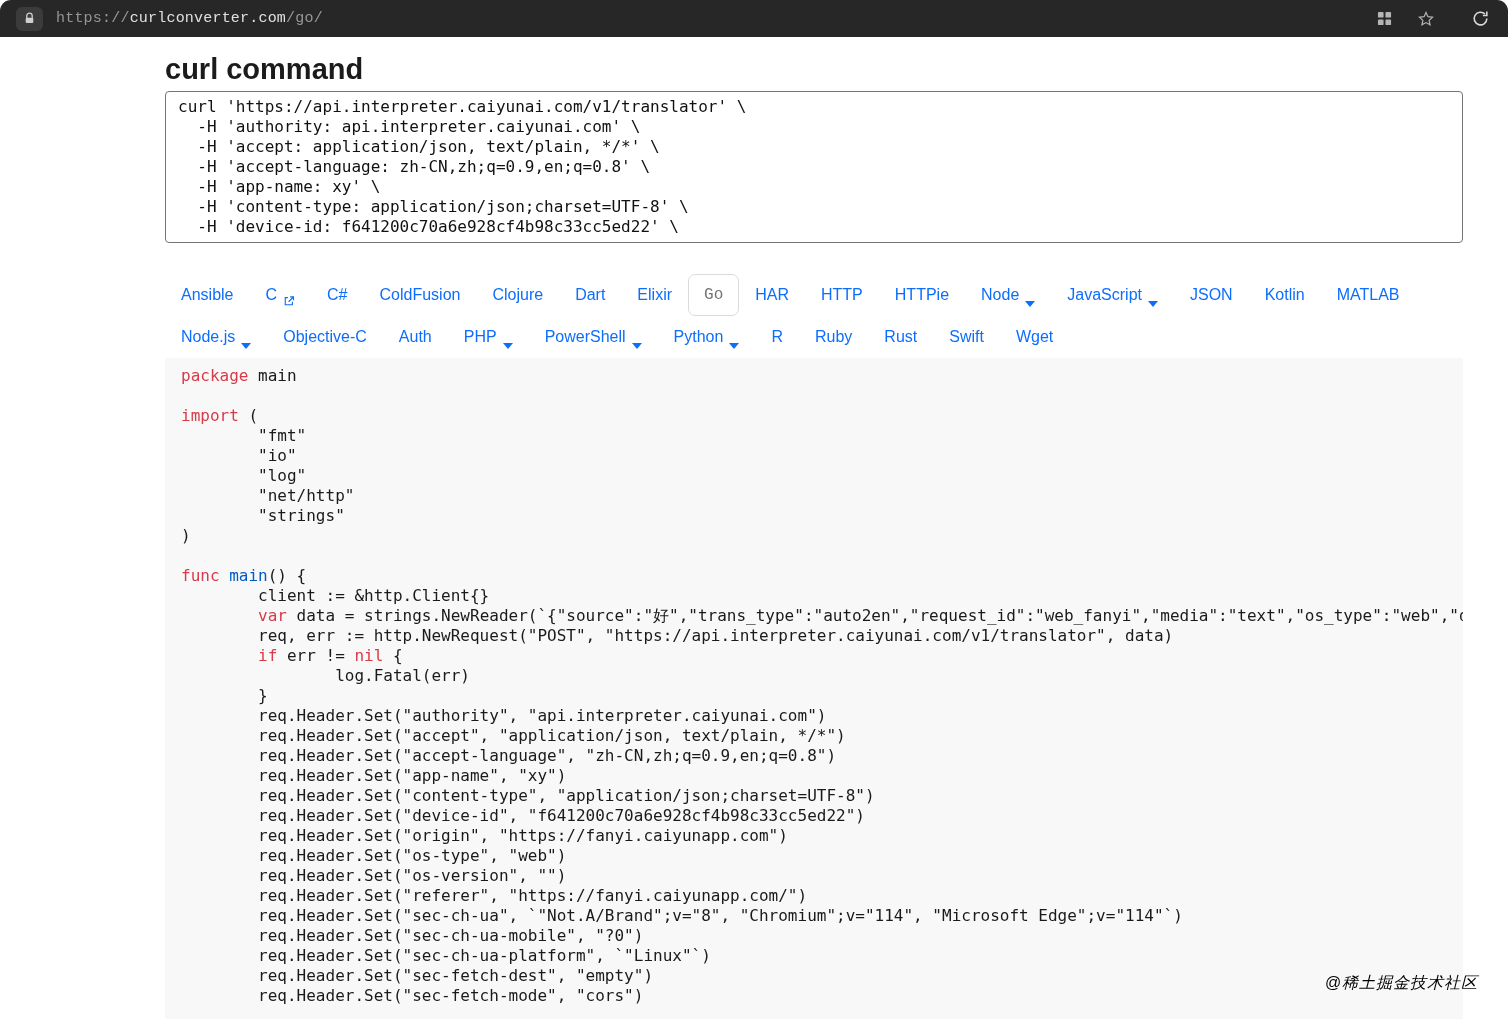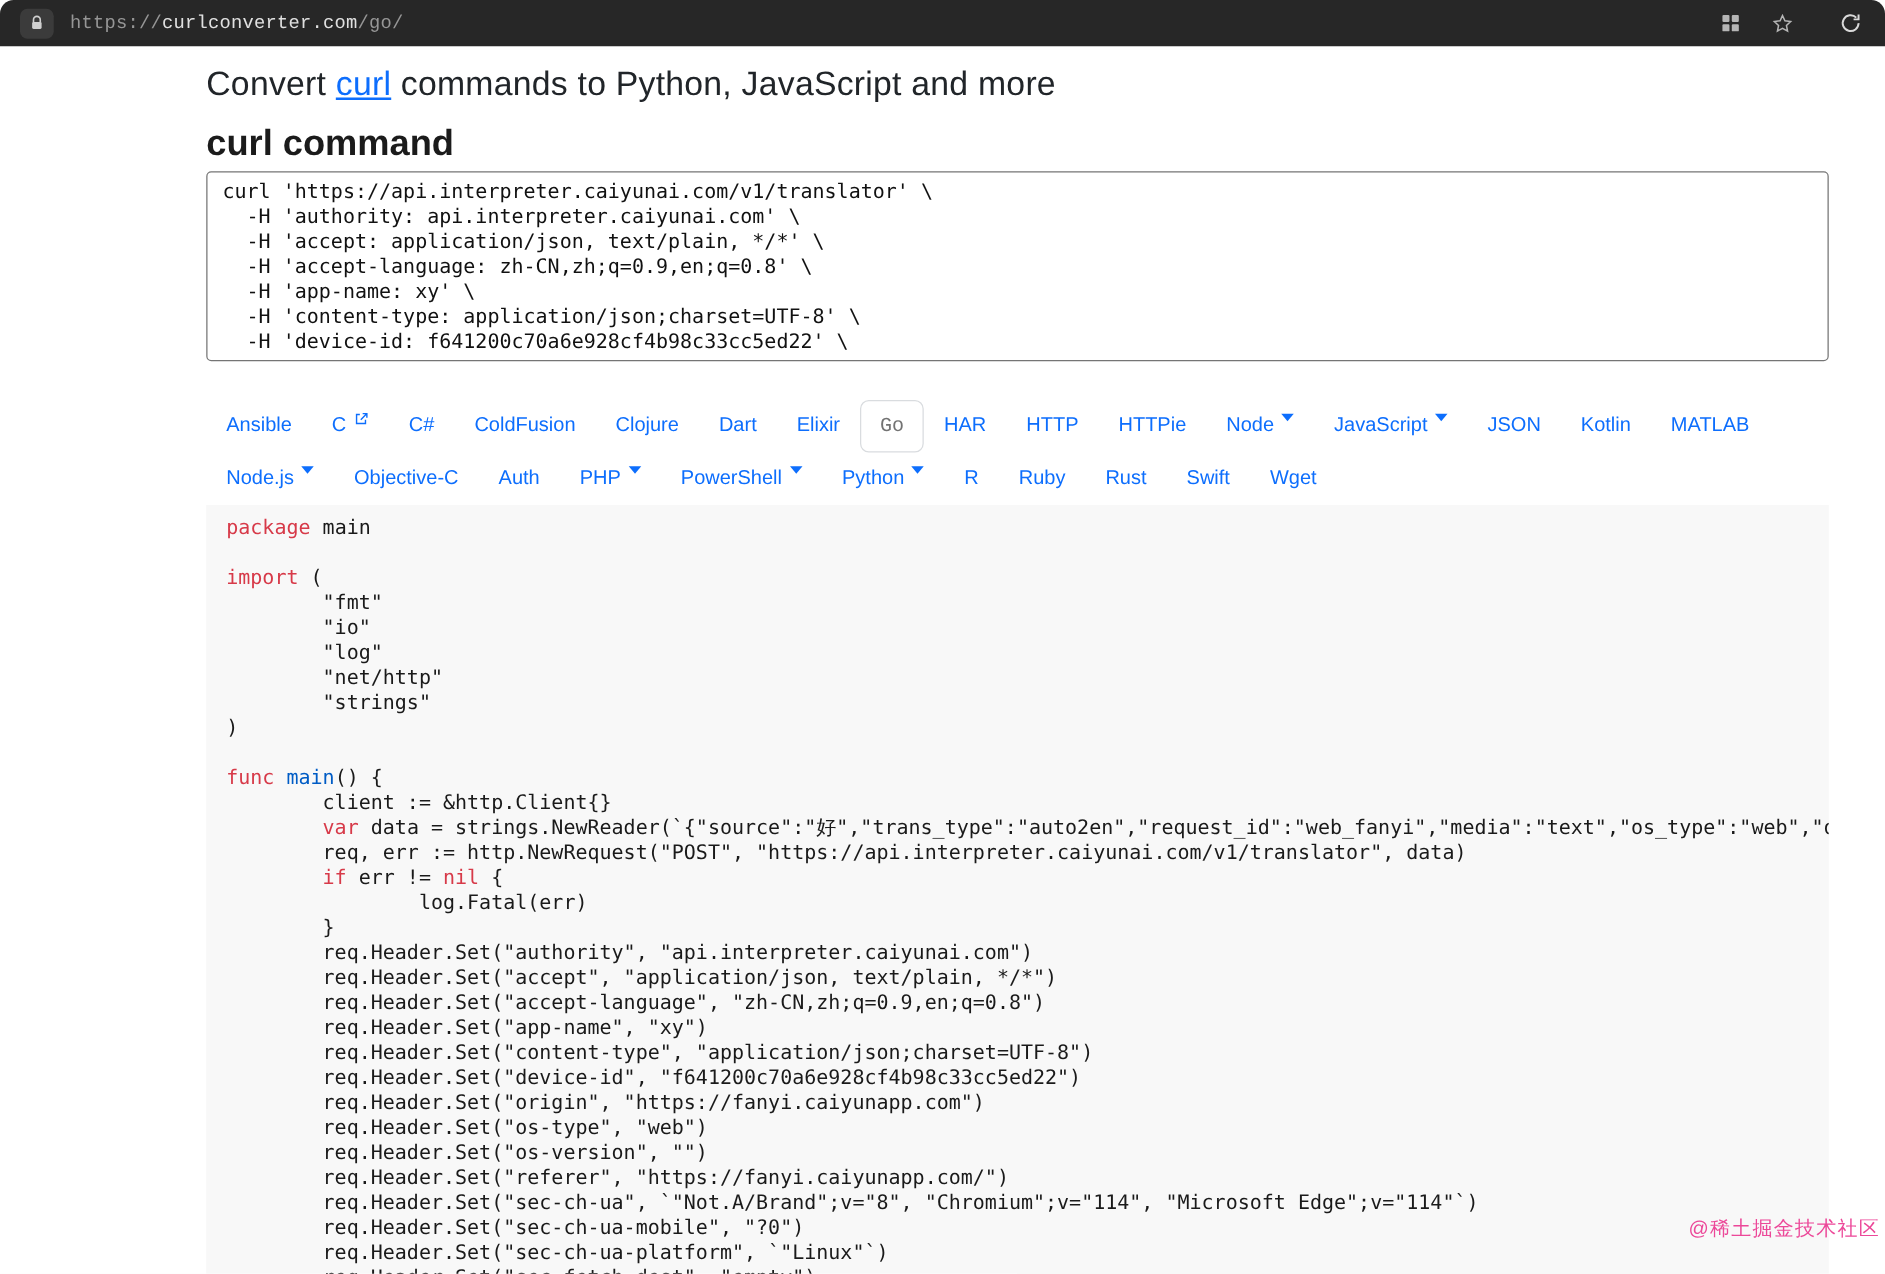--- a/index.html
+++ b/index.html
@@ -46,21 +46,21 @@
     font-family:"DejaVu Sans Mono",monospace;font-size:16px;line-height:20px;
     padding:5px 12px;border:1px solid #757575;border-radius:4px;
     white-space:pre;overflow:auto;resize:none;outline:none;color:#111;background:#fff;
   }
   .curl-input::-webkit-scrollbar{width:14px;background:#fafafa;}
   .curl-input::-webkit-scrollbar-thumb{background:#c4c4c4;border:3px solid #fafafa;border-radius:8px;}
 
   
   .tabs{display:flex;flex-wrap:wrap;margin-top:31px;}
   .tab{
-    display:flex;align-items:flex-start;gap:6px;
+    display:flex;align-items:flex-end;gap:6px;
     padding:8px 15px;font-size:16px;line-height:24px;
     color:var(--accent);text-decoration:none;
     border:1px solid transparent;border-radius:7px;white-space:nowrap;
   }
   .tab.active{color:#737373;background:#fff;border-color:#d9dcdf;font-family:Liberation Mono, monospace;}
   .caret{
     display:inline-block;width:0;height:0;margin-top:2px;
     border-left:5px solid transparent;border-right:5px solid transparent;
     border-top:6px solid currentColor;
   }
@@ -70,22 +70,22 @@
   .code{
     margin:0;background:var(--code-bg);
     padding:8px 16px;height:680px;
     font-family:"DejaVu Sans Mono",monospace;font-size:16px;line-height:20px;
     tab-size:8;-moz-tab-size:8;white-space:pre;overflow:hidden;color:#1a1a1a;
   }
   .code .kw{color:var(--kw);}
   .code .fn{color:var(--fn);}
 
   .watermark{
-    position:absolute;right:4px;top:973px;
-    font-size:16px;color:#ec4899;letter-spacing:1px;
+    position:absolute;right:30px;top:973px;
+    font-size:16px;color:#000000;letter-spacing:1px;font-style:italic;
   }
 </style>
 </head>
 <body>
 
 <div class="titlebar">
   <div class="lock-badge">
     <svg width="13" height="13" viewBox="0 0 24 24">
       <path d="M7 11V7a5 5 0 0 1 10 0v4" fill="none" stroke="#cfcfcf" stroke-width="2.4"></path>
       <rect x="5" y="10.5" width="14" height="10" rx="2" fill="#cfcfcf"></rect>
@@ -112,21 +112,20 @@
       <svg width="19" height="19" viewBox="0 0 24 24">
           <path d="M20 12a8 8 0 1 1-2.3-5.6" fill="none" stroke="#d9d9d9" stroke-width="2"></path>
           <path d="M20 3.2v5h-5" fill="none" stroke="#d9d9d9" stroke-width="2"></path>
         </svg>
     </span>
   </div>
 </div>
 
 <div class="container">
 
-  <h1><span>Convert </span><a href="#">curl</a><span> commands to Python, JavaScript and more</span></h1>
 
   <div class="section-row">
     <h2>curl command</h2>
   </div>
 
   <textarea class="curl-input" wrap="off" spellcheck="false" style="">curl 'https://api.interpreter.caiyunai.com/v1/translator' \
   -H 'authority: api.interpreter.caiyunai.com' \
   -H 'accept: application/json, text/plain, */*' \
   -H 'accept-language: zh-CN,zh;q=0.9,en;q=0.8' \
   -H 'app-name: xy' \

